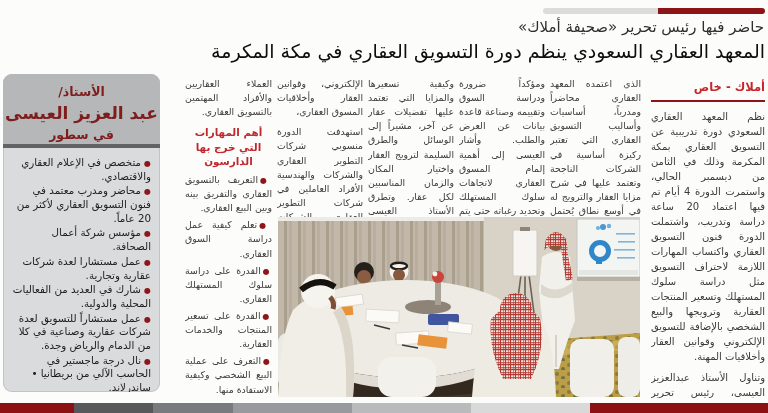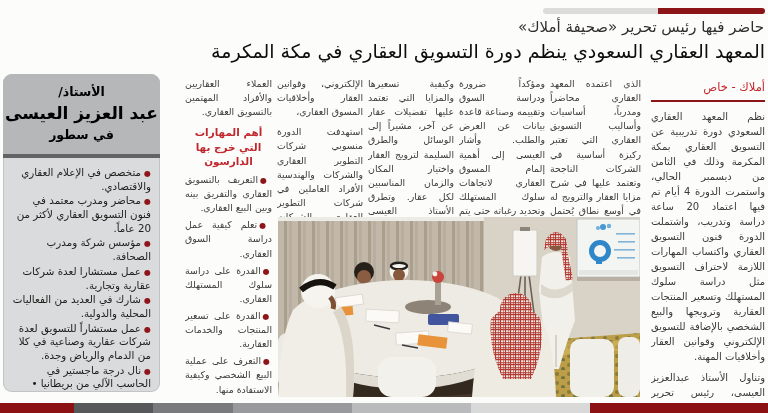--- a/index.html
+++ b/index.html
@@ -11,22 +11,22 @@
   }
   .top-bar { position:absolute; top:8px; left:543px; width:222px; height:6px; border-radius:3px;
     background:linear-gradient(to right,#dcdcdb 0 52%,#8c1518 52% 100%); }
   .kicker { position:absolute; top:18px; right:4px; font-size:15px; color:#2f2e2c; }
   .headline { position:absolute; top:40px; right:3px; left:160px; text-align:right; white-space:nowrap;
     font-size:19px; font-weight:normal; color:#0e0d0c; letter-spacing:-0.2px; }
 
   
   .sidebar { position:absolute; left:3px; top:74px; width:157px; height:318px;
     background:#dadbdc; border-radius:9px; box-shadow:inset 0 0 0 1px #c2c3c5; overflow:hidden; }
-  .sidebar-head { background:#b6b7b9; height:80px; padding-top:9px; text-align:center;
-    color:#000000; font-weight:bold; line-height:1.45; }
+  .sidebar-head { background:#b6b7b9; height:70px; padding-top:9px; text-align:center;
+    color:#7f1d1d; font-weight:bold; line-height:1.45; }
   .sidebar-head .l1 { font-size:12.5px; }
   .sidebar-head .l2 { font-size:17px; }
   .sidebar-head .l3 { font-size:12.5px; }
   .sidebar-divider { height:4px; background:#626365; }
   .sidebar-body { padding:8px 9px 4px 7px; font-size:10.3px; line-height:1.33;
     color:#1d1c1b; text-align:right; }
   .fact { margin-bottom:1px; }
   .bullet { color:#8e1519; font-size:8px; }
   .bullet::before { content:"●"; }
   .fact .bullet { margin-left:3px; }
@@ -34,21 +34,21 @@
   
   .col { position:absolute; top:77px; font-size:9.4px; line-height:1.5; color:#3c3a37;
     text-align:justify; text-align-last:right; overflow:hidden; }
   .col p { margin-bottom:6px; }
   #col1 { right:3px;   width:114px; height:322px; font-size:10px; }
   #col2 { right:127px; width:91px;  height:140px; }
   #col3 { right:223px; width:86px;  height:140px; }
   #col4 { right:314px; width:86px;  height:140px; }
   #col5 { right:405px; width:86px;  height:140px; }
   #col6 { right:496px; width:87px;  height:334px; }
-  .byline { color:#c5272c; font-weight:normal; font-size:11.5px; margin:2px 0 4px; text-align-last:right; }
+  .byline { color:#c5272c; font-weight:bold; font-size:11.5px; margin:2px 0 4px; text-align-last:right; }
   .byline-rule { border:none; border-top:2px solid #8c1518; margin:0 0 7px; }
   .subhead { color:#c0272d; font-weight:bold; font-size:10.4px; text-align:center;
     text-align-last:center; line-height:1.4; margin:4px 0 4px; }
   .skill { margin-bottom:3px; }
   .skill .bullet { margin-left:2px; }
 
   
   .photo { position:absolute; left:278px; top:217px; width:362px; height:180px; overflow:hidden; }
   .photo svg { display:block; }
 
@@ -69,21 +69,21 @@
 <aside class="sidebar">
   <div class="sidebar-head">
     <div class="l1">الأستاذ/</div>
     <div class="l2">عبد العزيز العيسى</div>
     <div class="l3">في سطور</div>
   </div>
   <div class="sidebar-divider"></div>
   <div class="sidebar-body">
     <div class="fact"><span class="bullet"></span><span>متخصص في الإعلام العقاري والاقتصادي.</span></div>
     <div class="fact"><span class="bullet"></span><span>محاضر ومدرب معتمد في فنون التسويق العقاري لأكثر من 20 عاماً.</span></div>
-    <div class="fact"><span class="bullet"></span><span>مؤسس شركة ومدرب الصحافة.</span></div>
+    <div class="fact"><span class="bullet"></span><span>مؤسس شركة أعمال الصحافة.</span></div>
     <div class="fact"><span class="bullet"></span><span>عمل مستشارا لعدة شركات عقارية وتجارية.</span></div>
     <div class="fact"><span class="bullet"></span><span>شارك في العديد من الفعاليات المحلية والدولية.</span></div>
     <div class="fact"><span class="bullet"></span><span>عمل مستشاراً للتسويق لعدة شركات عقارية وصناعية في كلا من الدمام والرياض وجدة.</span></div>
     <div class="fact"><span class="bullet"></span><span>نال درجة ماجستير في الحاسب الآلي من بريطانيا • ساندرلاند.</span></div>
     <div class="fact"><span class="bullet"></span><span>حصل على ماجستير إدارة أعمال تنفيذية من أمريكا - فلوريدا.</span></div>
 
   </div>
 </aside>
 
 <div class="col" id="col1">

